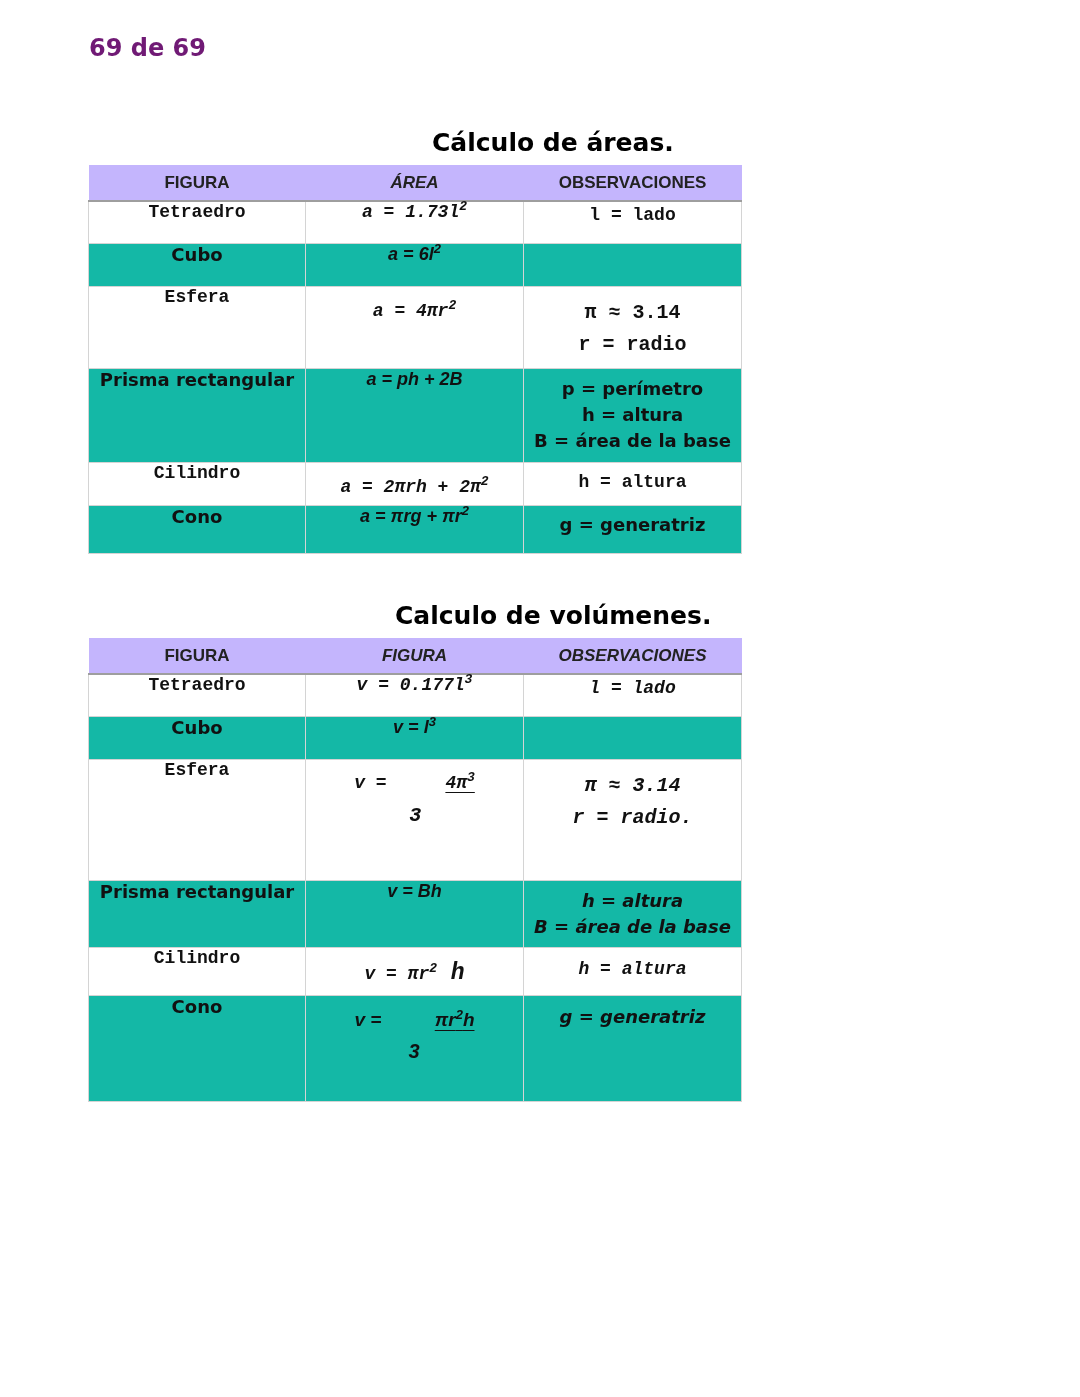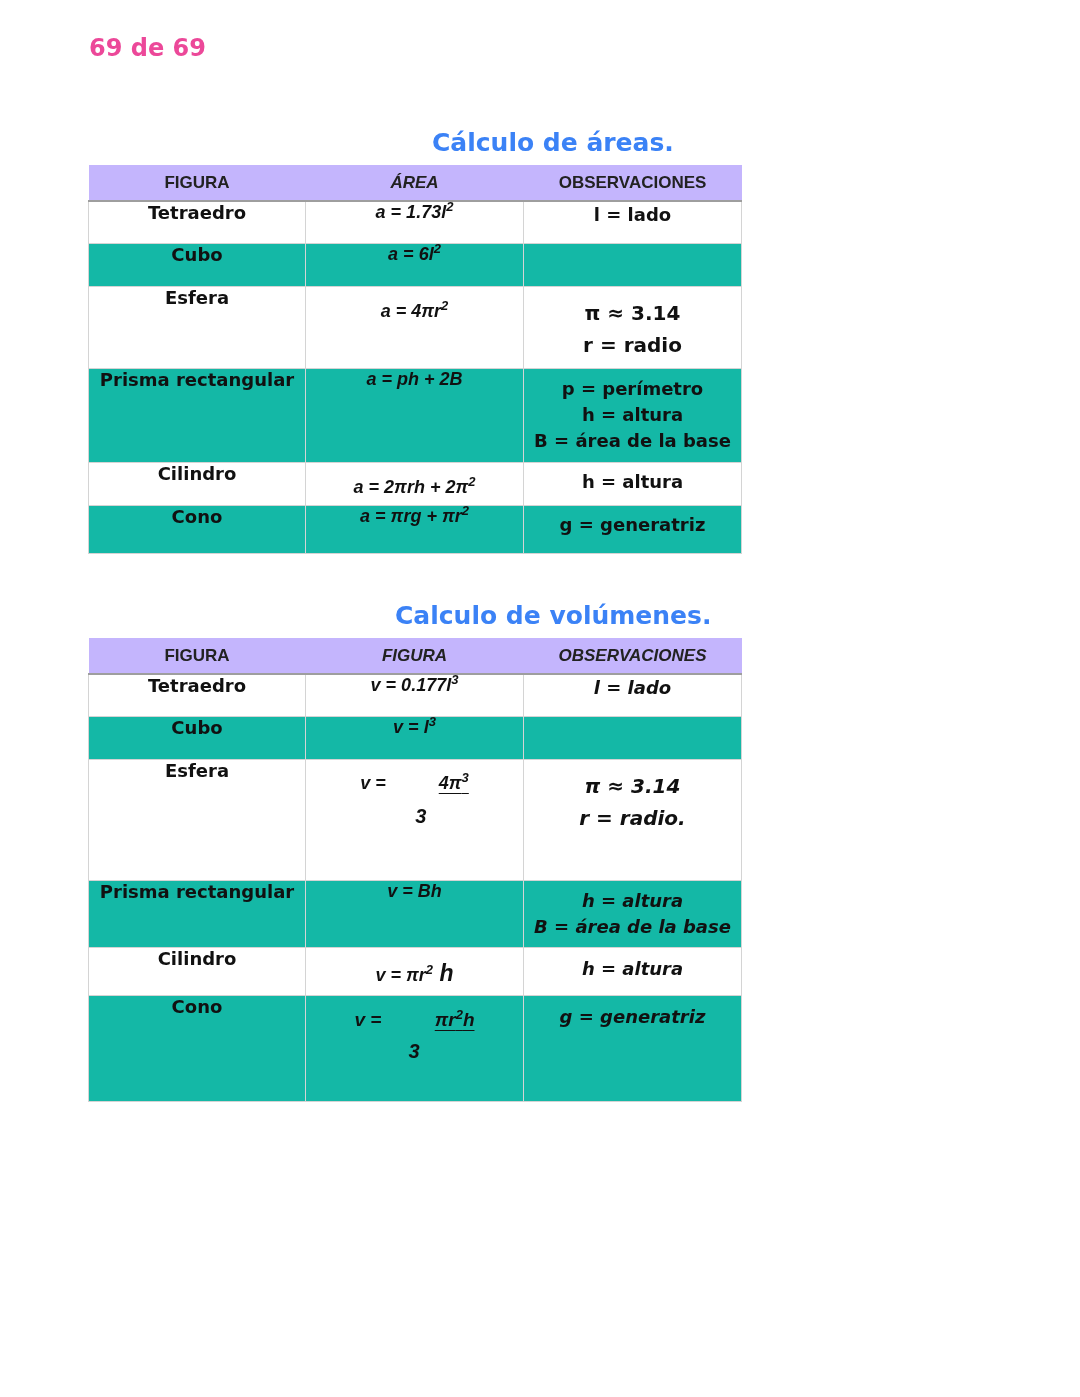--- a/index.html
+++ b/index.html
@@ -15,27 +15,27 @@
       color: #111111;
       overflow: hidden;
     }
     .page-counter {
       position: absolute;
       left: 89px;
       top: 34px;
       font-size: 24px;
       font-weight: bold;
       letter-spacing: 0px;
-      color: #ec4899;
+      color: #701a75;
     }
     .section-title {
       position: absolute;
       font-size: 25px;
       font-weight: bold;
-      color: #3b82f6;
+      color: #000000;
       white-space: nowrap;
     }
     .title-areas { left: 432px; top: 128px; }
     .title-vol { left: 395px; top: 601px; }
 
     table.formula-table {
       position: absolute;
       left: 88px;
       width: 653px;
       border-collapse: collapse;
@@ -64,21 +64,21 @@
 
     table.formula-table td {
       border: 1px solid #d4d4d4;
       padding: 0;
       text-align: center;
       vertical-align: top;
       font-size: 18px;
       font-weight: bold;
       color: #111111;
     }
-    tr.row-white td { background: #ffffff; }
+    tr.row-white td { background: #ffffff; font-family: Liberation Mono, monospace; }
     tr.row-gray td { background: #14b8a6; }
 
     .cell-name {
       padding-top: 9px;
       font-family: "DejaVu Sans", sans-serif;
       font-size: 18px;
     }
     .cell-formula {
       font-family: "Liberation Sans", sans-serif;
       font-style: italic;

